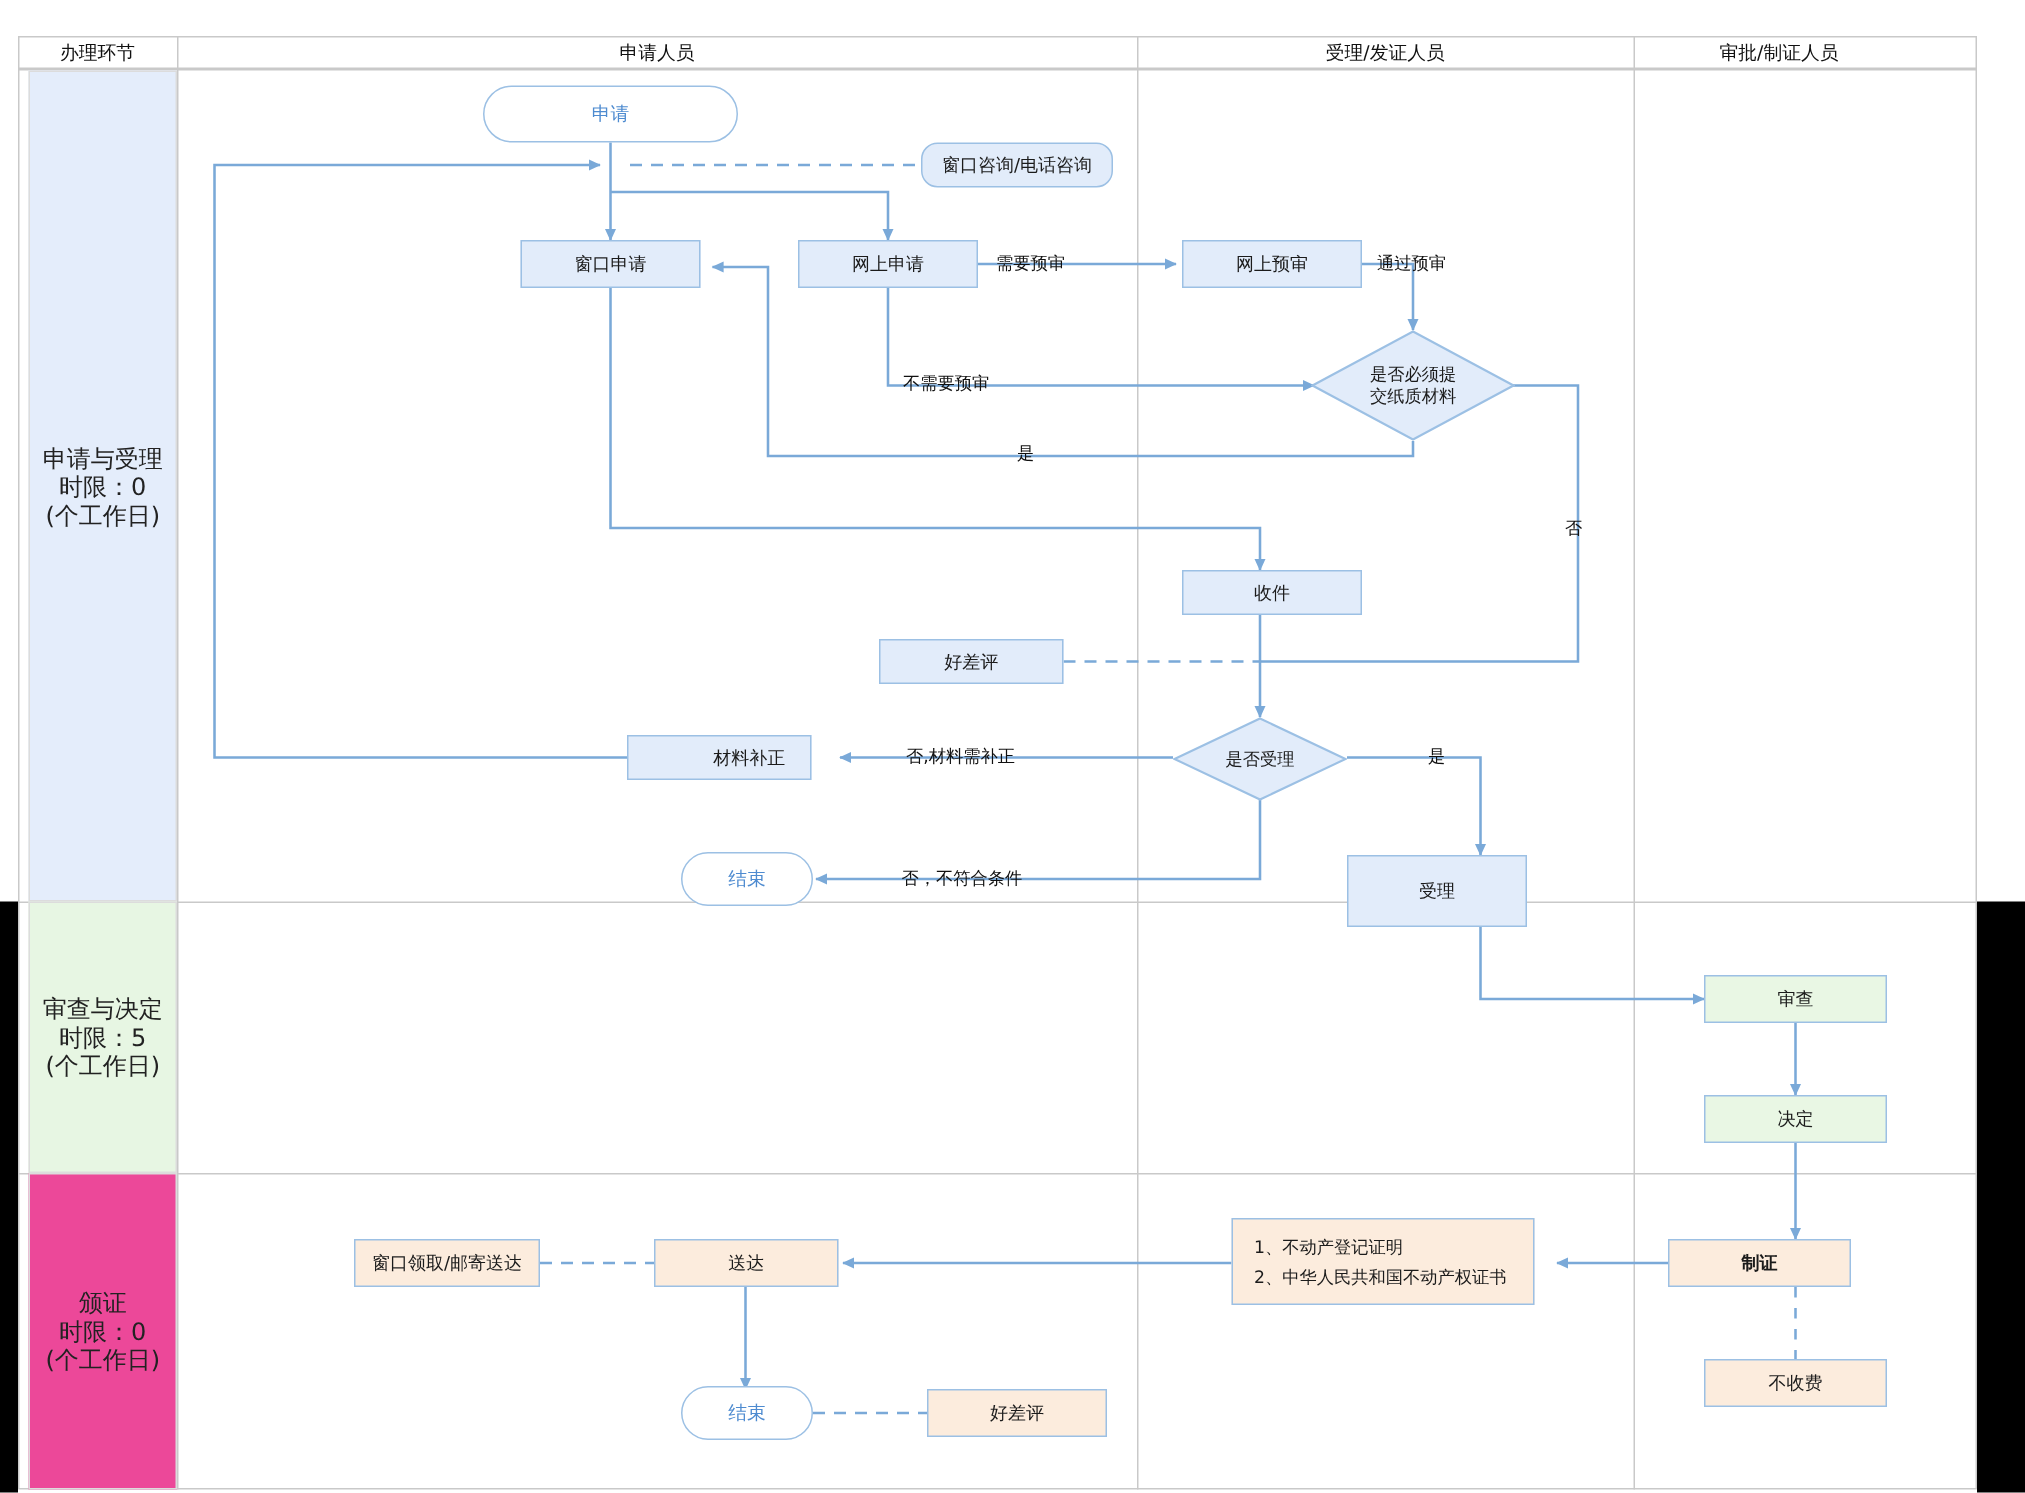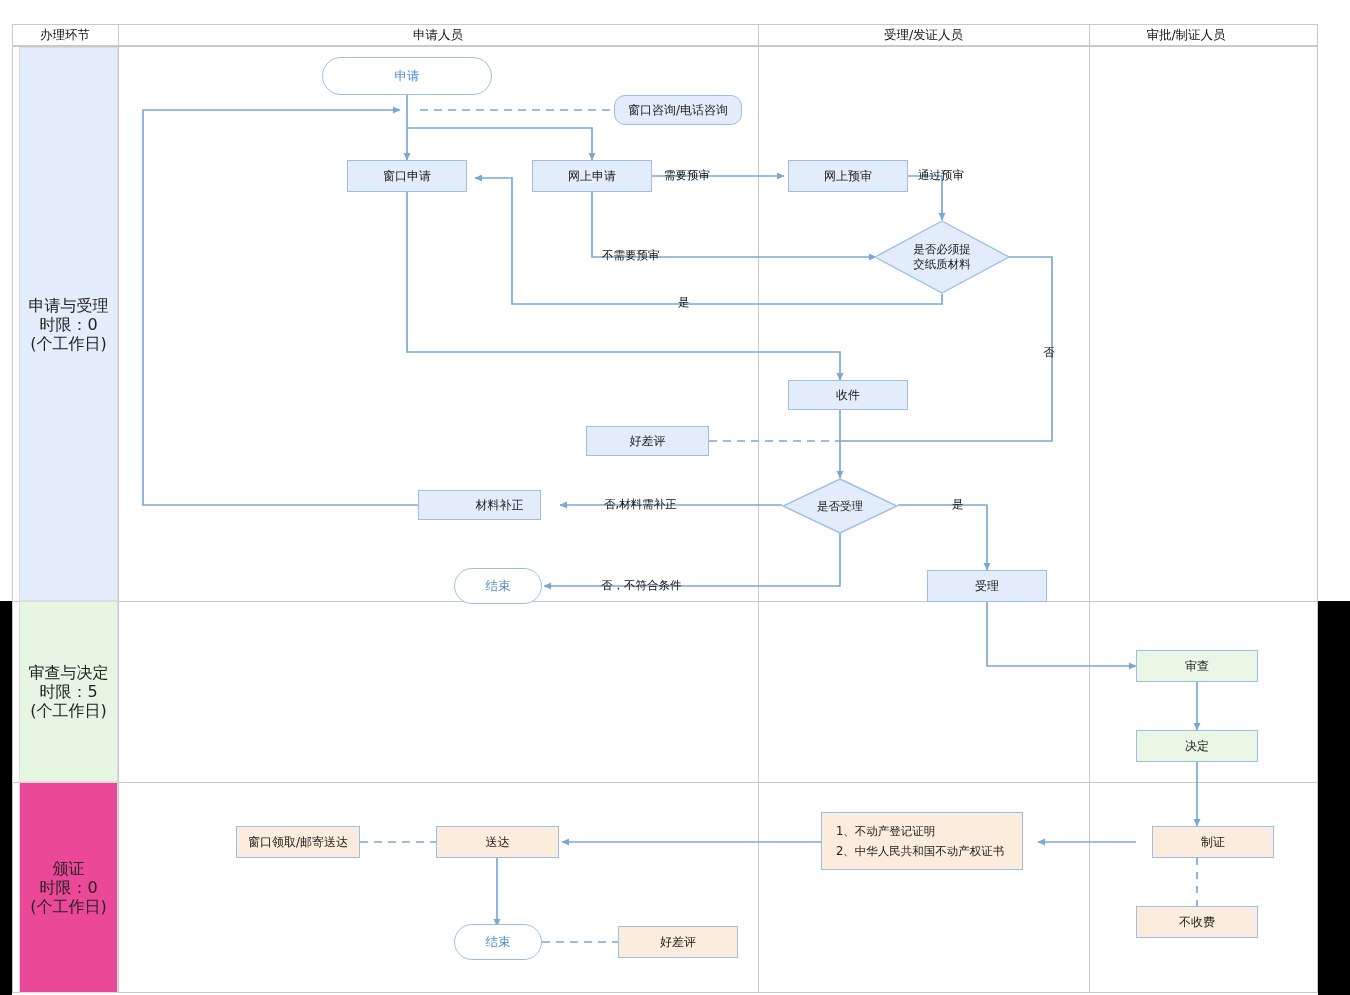--- a/index.html
+++ b/index.html
@@ -212,26 +212,26 @@
 
   <div class="node diamond" style="left:782px;top:478px;width:116px;height:56px;">
     <svg class="dshape" viewBox="0 0 116 56" preserveAspectRatio="none">
       <polygon points="58,1 115,28 58,55 1,28" fill="#e2ecfa" stroke="#9cc0e4" stroke-width="1.4"></polygon>
     </svg>
     <div class="dtxt">是否受理</div>
   </div>
 
   <div class="node term" style="left:454px;top:568px;width:88px;height:36px;">结束</div>
 
-  <div class="node rect-blue" style="left:927px;top:570px;width:120px;height:32px;">受理</div>
+  <div class="node rect-blue" style="left:898px;top:570px;width:120px;height:48px;">受理</div>
 
   <div class="node rect-green" style="left:1136px;top:650px;width:122px;height:32px;">审查</div>
   <div class="node rect-green" style="left:1136px;top:730px;width:122px;height:32px;">决定</div>
 
-  <div class="node rect-orange" style="left:1152px;top:826px;width:122px;height:32px;">制证</div>
+  <div class="node rect-orange" style="left:1112px;top:826px;width:122px;height:32px;font-weight:bold;">制证</div>
   <div class="node rect-orange" style="left:1136px;top:906px;width:122px;height:32px;">不收费</div>
 
   <div class="node rect-orange doclist" style="left:821px;top:812px;width:202px;height:58px;">1、不动产登记证明
 2、中华人民共和国不动产权证书</div>
 
   <div class="node rect-orange" style="left:436px;top:826px;width:123px;height:32px;">送达</div>
 
   <div class="node rect-orange" style="left:236px;top:826px;width:124px;height:32px;">窗口领取/邮寄送达</div>
 
   <div class="node term" style="left:454px;top:924px;width:88px;height:36px;">结束</div>

